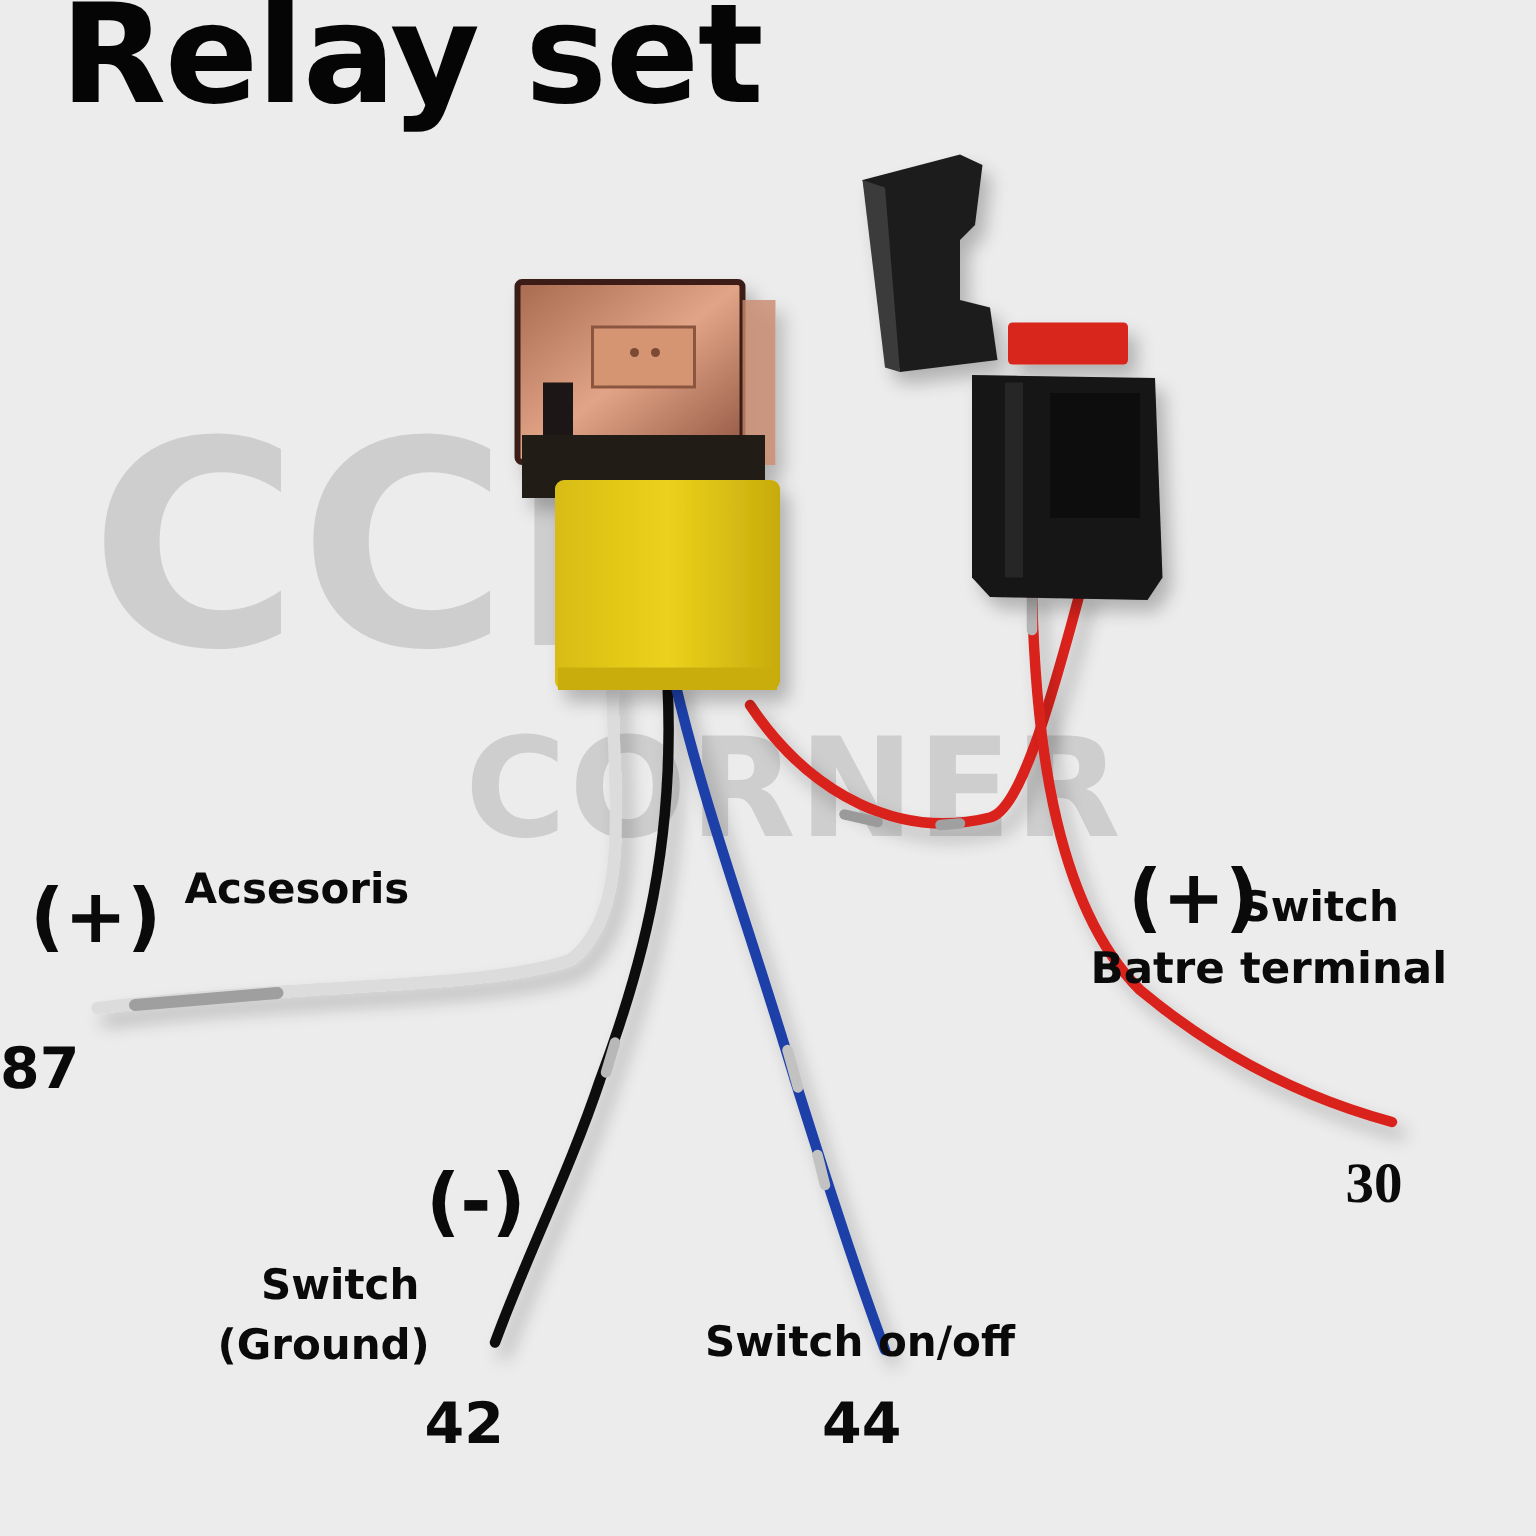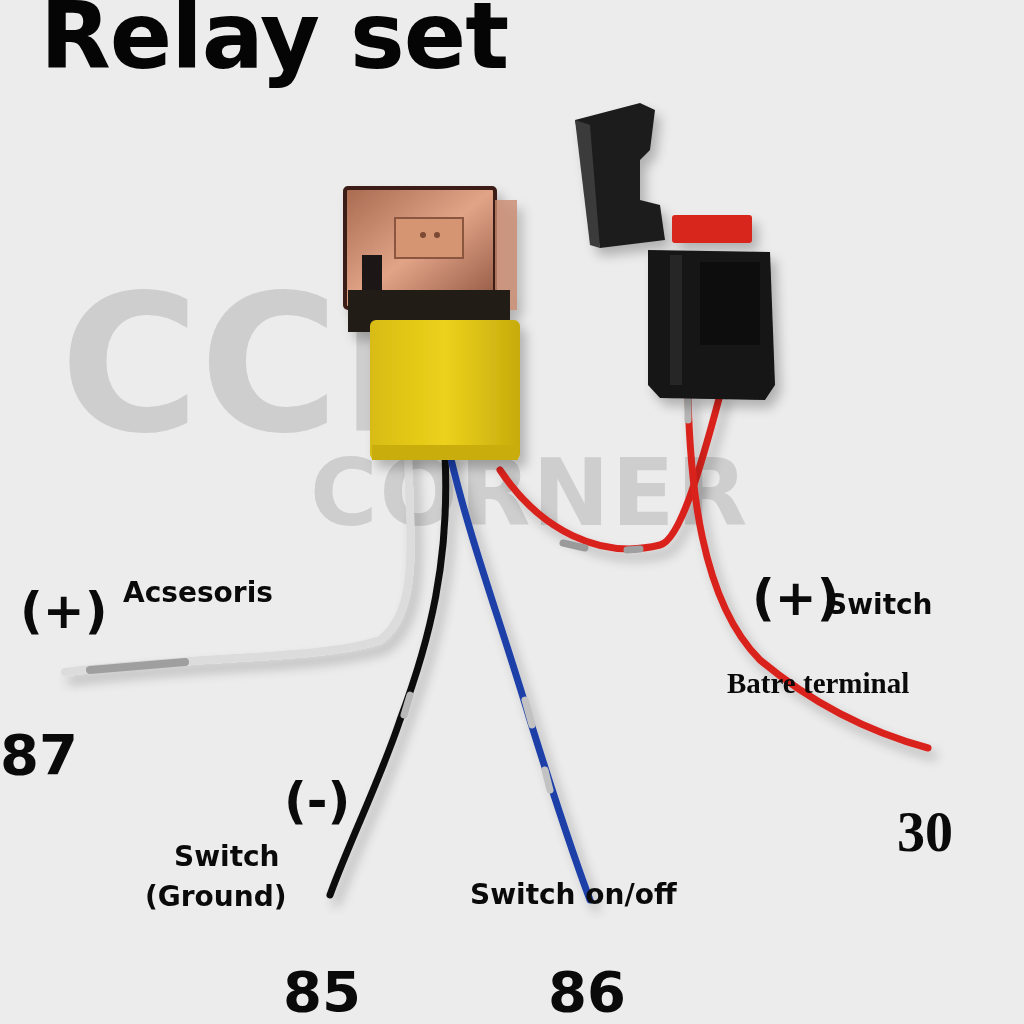--- a/index.html
+++ b/index.html
@@ -13,26 +13,26 @@
     position: absolute; left: 40px; top: -14px;
     font-size: 92px; font-weight: bold; color: #050505;
     letter-spacing: -1px; line-height: 1.1;
   }
   .scene { position: absolute; left: 0; top: 0; width: 1024px; height: 1024px; }
   .wm {
     position: absolute; font-weight: bold; color: #c9c9c9;
     letter-spacing: 6px; line-height: 1; opacity: 0.85;
   }
   .wm-top { left: 60px; top: 270px; font-size: 190px; letter-spacing: 0px; }
-  .wm-bottom { left: 310px; top: 448px; font-size: 92px; letter-spacing: 2px; }
+  .wm-bottom { left: 310px; top: 480px; font-size: 92px; letter-spacing: 2px; }
   .lbl { position: absolute; font-weight: bold; color: #0a0a0a; white-space: nowrap; line-height: 1.05; }
   .sign { font-size: 50px; }
   .desc { font-size: 28px; }
   .desc-sm { font-size: 29px; }
-  .num { font-size: 56px; margin-top: 33px; }
+  .num { font-size: 38px; }
 </style>
 </head>
 <body>
 
 <div class="title">Relay set</div>
 
 <div class="wm wm-top">CCP</div>
 <div class="wm wm-bottom">CORNER</div>
 
 <svg class="scene" viewBox="0 0 1024 1024" xmlns="http://www.w3.org/2000/svg">
@@ -112,21 +112,21 @@
   </g>
 </svg>
 
 <div class="lbl sign" style="left:20px; top:585px;">(+)</div>
 <div class="lbl desc" style="left:123px; top:578px;">Acsesoris</div>
 <div class="lbl num" style="left:0px; top:693px;">87</div>
 
 <div class="lbl sign" style="left:284px; top:775px;">(-)</div>
 <div class="lbl desc" style="left:174px; top:842px;">Switch</div>
 <div class="lbl desc" style="left:145px; top:882px;">(Ground)</div>
-<div class="lbl num" style="left:283px; top:930px;">85</div>
+<div class="lbl num" style="left:283px; top:930px;">42</div>
 
 <div class="lbl desc" style="left:470px; top:880px;text-align:right;">Switch on/off</div>
-<div class="lbl num" style="left:548px; top:930px;">86</div>
+<div class="lbl num" style="left:548px; top:930px;">44</div>
 
 <div class="lbl sign" style="left:752px; top:572px;">(+)</div>
 <div class="lbl desc" style="left:827px; top:590px;">Switch</div>
-<div class="lbl desc-sm" style="left:727px; top:668px;font-family:Liberation Serif, serif;">Batre terminal</div>
+<div class="lbl desc-sm" style="left:727px; top:630px;">Batre terminal</div>
 <div class="lbl num" style="left:897px; top:770px;font-family:Liberation Serif, serif;">30</div>
 
 </body></html>

